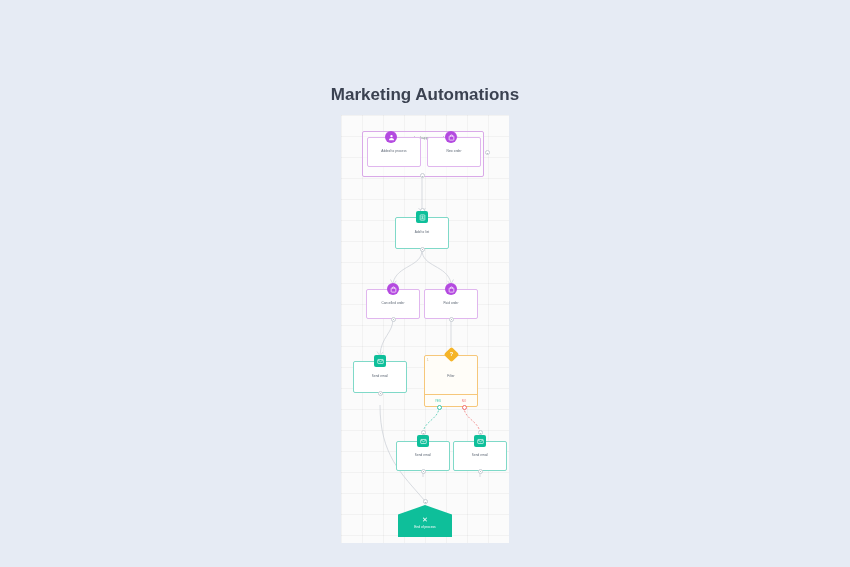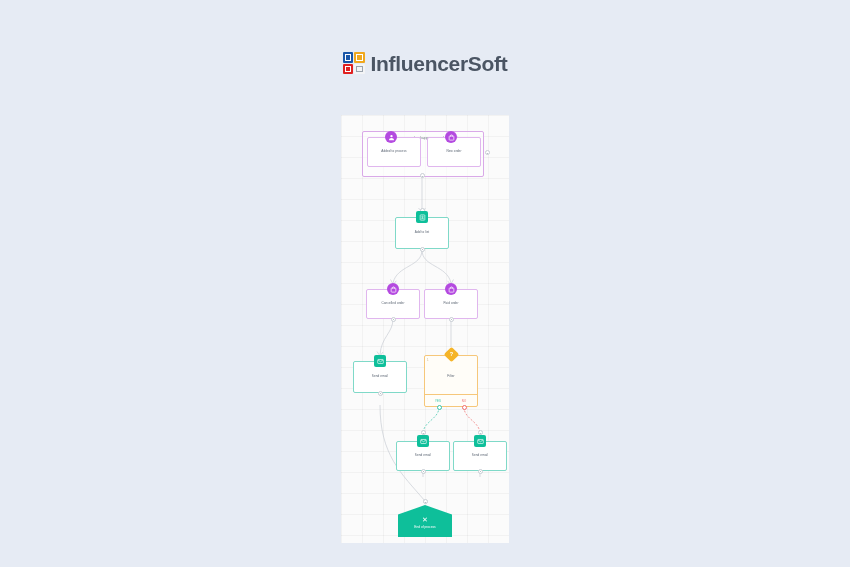--- a/index.html
+++ b/index.html
@@ -153,30 +153,22 @@
   .end-label{
     position:absolute;left:0;right:0;top:20px;text-align:center;
     color:#fff;font-size:3.2px;
   }
 </style>
 </head>
 <body>
 
 <div class="page">
 
-  <div class="brand">
-    <span class="logo-mark">
-      <i class="lq1"></i>
-        <i class="lq2"></i>
-        <i class="lq3"></i>
-        <i class="lq4"></i>
-    </span>
-    <span class="brand-name">InfluencerSoft</span>
-  </div>
-
+
+  <div class="page-title">Marketing Automations</div>
 
   <div class="canvas">
 
     <svg class="wires" viewBox="0 0 168 428">
 
       <path d="M81 62 L81 96" stroke="#c8cdd4" stroke-width="0.7" fill="none"></path>
       <path d="M77.5 93 L81 97 L84.5 93" stroke="#c8cdd4" stroke-width="0.7" fill="none"></path>
 
       <path d="M81 135 C81 152, 56 150, 52 168" stroke="#c8cdd4" stroke-width="0.7" fill="none"></path>
       <path d="M81 135 C81 152, 106 150, 110 168" stroke="#c8cdd4" stroke-width="0.7" fill="none"></path>

